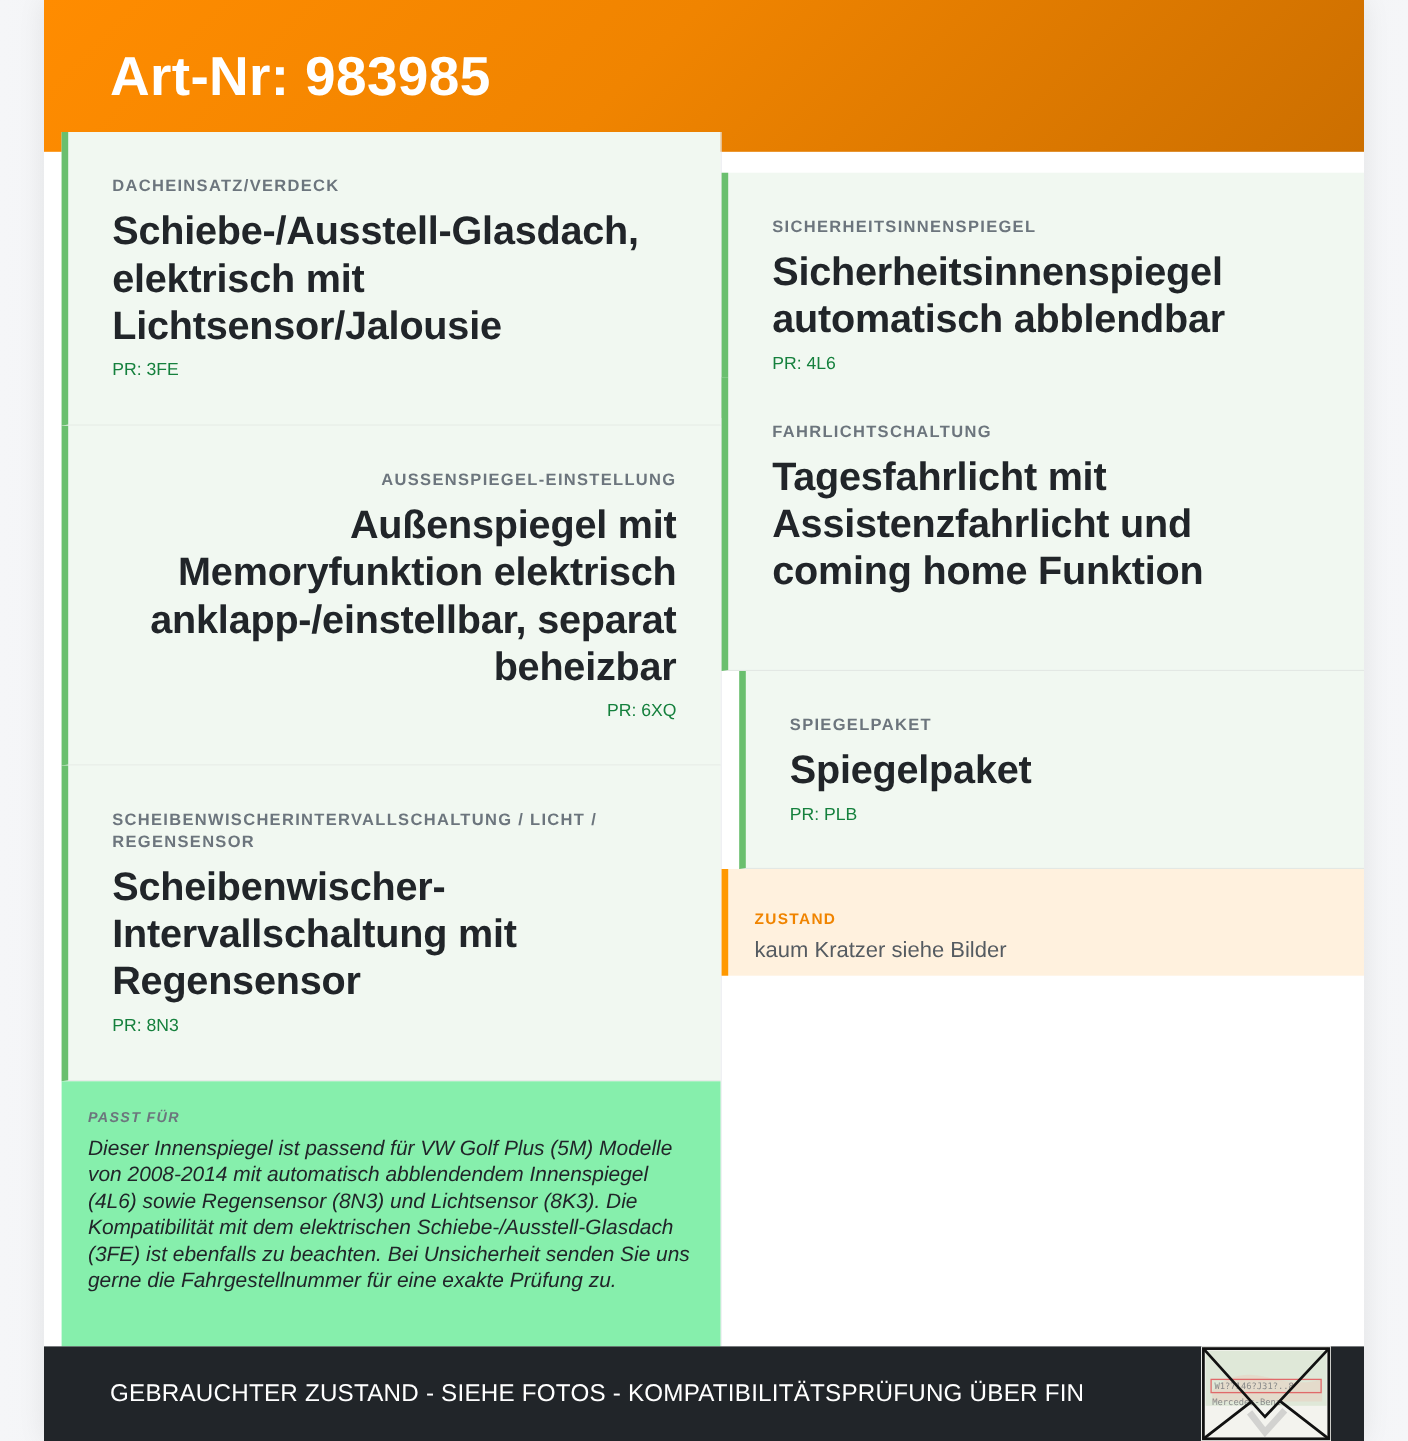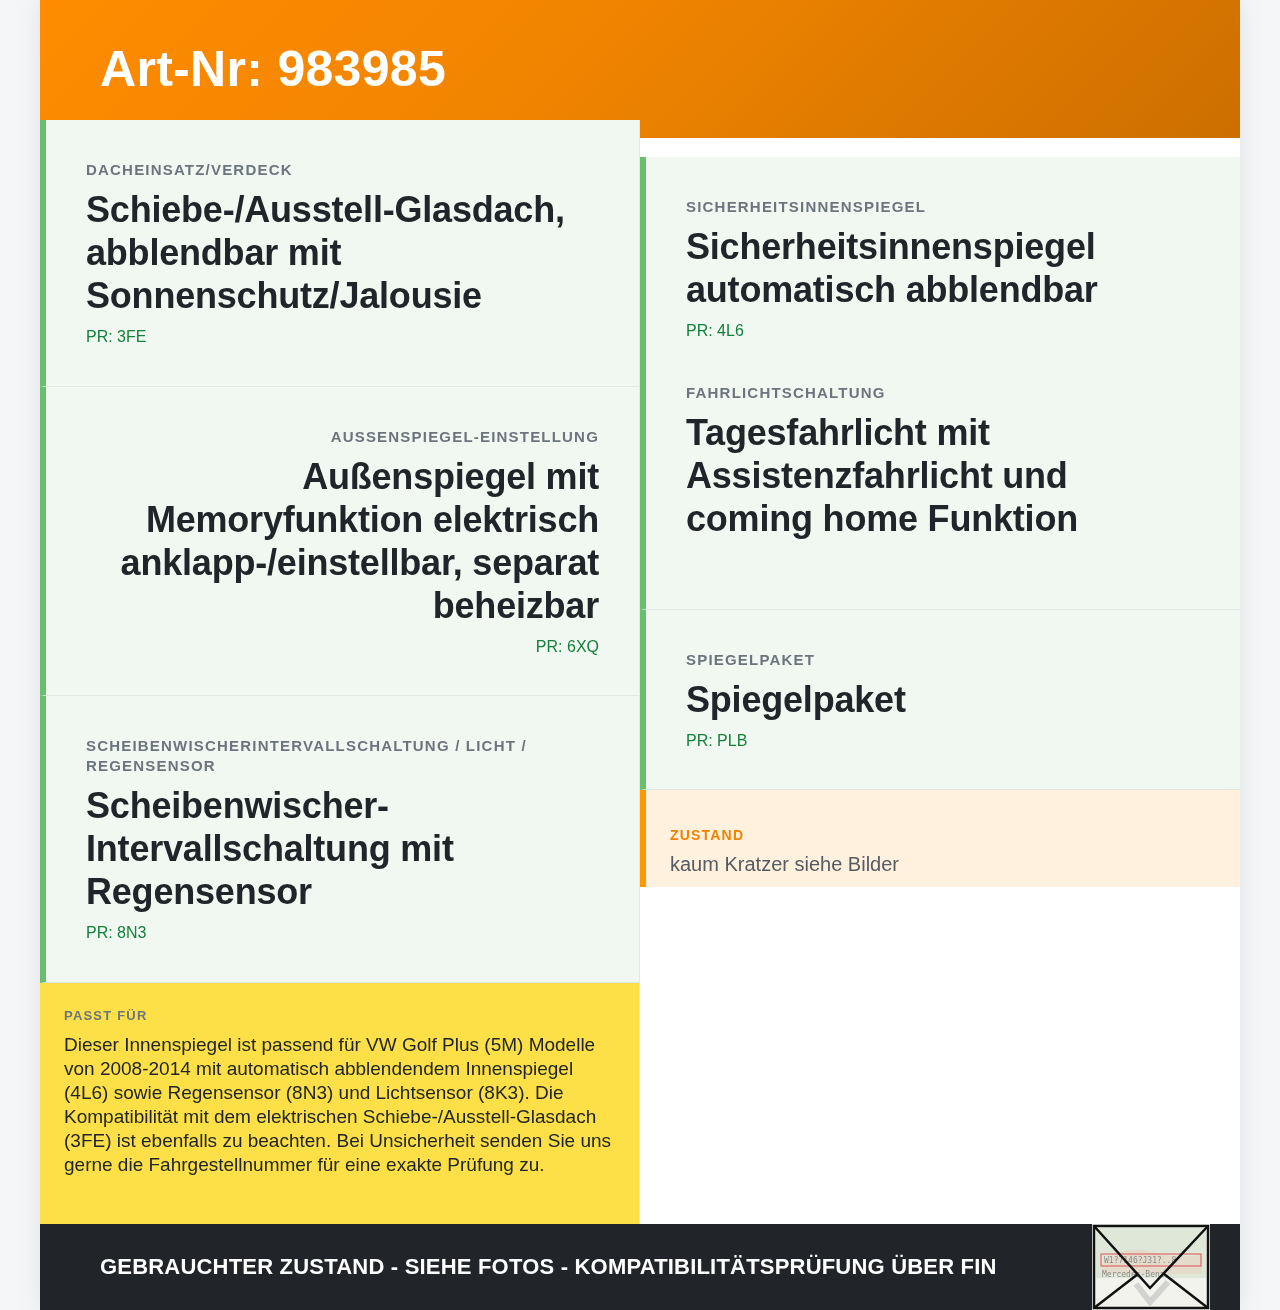--- a/index.html
+++ b/index.html
@@ -19,21 +19,21 @@
     height: 138px;
     background: linear-gradient(135deg, #ff8c00 0%, #f08400 45%, #cc6f00 100%);
     display: flex; align-items: center;
     padding-left: 60px;
   }
   .header h1 {
     color: #ffffff; font-size: 50px; font-weight: 700; letter-spacing: 0.3px;
     font-family: "Liberation Sans", sans-serif;
   }
   .grid {
-    position: absolute; top: 120px; left: 0; width: 1200px; height: 896px;
+    position: absolute; top: 120px; left: 16px; width: 1200px; height: 896px;
   }
   .col {
     position: absolute; top: 0; height: 1104px;
   }
   .col.left { left: 0; width: 600px; border-right: 1px solid #e5e7eb; }
   .col.right { left: 600px; width: 600px; }
   .feature {
     position: absolute; left: 0; width: 100%;
     background: #f1f8f1;
     border-left: 6px solid #6abf6e;
@@ -48,21 +48,21 @@
   .feature .title {
     font-size: 36px; font-weight: 700; color: #212529;
     line-height: 43px; margin-top: 8px;
     letter-spacing: -0.2px;
   }
   .feature .pr {
     font-size: 16px; color: #15803d; margin-top: 10px; line-height: 20px;
   }
   .fits {
     position: absolute; left: 0; top: 863px; width: 599px; height: 241px;
-    background: #fde047; padding: 24px 24px 0 24px;
+    background: #86efac; padding: 24px 24px 0 24px; font-style: italic;
   }
   .fits .cat {
     font-size: 13px; font-weight: 700; color: #6c757d;
     letter-spacing: 1.2px; text-transform: uppercase; line-height: 18px;
   }
   .fits .text {
     font-size: 19px; color: #212529; line-height: 24px; margin-top: 8px;
     font-weight: 500;
   }
   .cond {
@@ -77,21 +77,21 @@
   }
   .cond .text {
     font-size: 20px; color: #555b61; margin-top: 8px; line-height: 24px;
   }
   .footer {
     position: absolute; left: 0; top: 1224px; width: 1200px; height: 86px;
     background: #212529;
     display: flex; align-items: center; padding-left: 60px;
   }
   .footer .slogan {
-    color: #ffffff; font-size: 22px; font-weight: 700; letter-spacing: 0.2px;
+    color: #ffffff; font-size: 22px; font-weight: 400; letter-spacing: 0.2px;
     text-transform: uppercase;
   }
   .fin-thumb {
     position: absolute; left: 1052px; top: 0px; width: 118px; height: 86px;
     background: #ffffff;
   }
 </style>
 </head>
 <body>
 
@@ -99,21 +99,21 @@
 
   <div class="header">
     <h1>Art-Nr: 983985</h1>
   </div>
 
   <div class="grid">
 
     <div class="col left">
       <div class="feature" style="top:0; height:267px;">
         <div class="cat">DACHEINSATZ/VERDECK</div>
-        <div class="title">Schiebe-/Ausstell-Glasdach, abblendbar mit Sonnenschutz/Jalousie</div>
+        <div class="title">Schiebe-/Ausstell-Glasdach, elektrisch mit Lichtsensor/Jalousie</div>
         <div class="pr">PR: 3FE</div>
       </div>
       <div class="feature" style="top:267px; height:309px;text-align:right;">
         <div class="cat">AUSSENSPIEGEL-EINSTELLUNG</div>
         <div class="title">Außenspiegel mit Memoryfunktion elektrisch anklapp-/einstellbar, separat beheizbar</div>
         <div class="pr">PR: 6XQ</div>
       </div>
       <div class="feature" style="top:576px; height:287px;">
         <div class="cat">SCHEIBENWISCHERINTERVALLSCHALTUNG / LICHT / REGENSENSOR</div>
         <div class="title">Scheibenwischer-Intervallschaltung mit Regensensor</div>
@@ -129,21 +129,21 @@
     <div class="col right">
       <div class="feature" style="top:0; height:223px;margin-top:37px;">
         <div class="cat">SICHERHEITSINNENSPIEGEL</div>
         <div class="title">Sicherheitsinnenspiegel automatisch abblendbar</div>
         <div class="pr">PR: 4L6</div>
       </div>
       <div class="feature" style="top:223px; height:267px;">
         <div class="cat">FAHRLICHTSCHALTUNG</div>
         <div class="title">Tagesfahrlicht mit Assistenzfahrlicht und coming home Funktion</div>
       </div>
-      <div class="feature" style="top:490px; height:180px;">
+      <div class="feature" style="top:490px; height:180px;margin-left:16px;">
         <div class="cat">SPIEGELPAKET</div>
         <div class="title">Spiegelpaket</div>
         <div class="pr">PR: PLB</div>
       </div>
 
       <div class="cond">
         <div class="cat">ZUSTAND</div>
         <div class="text">kaum Kratzer siehe Bilder</div>
       </div>
     </div>

